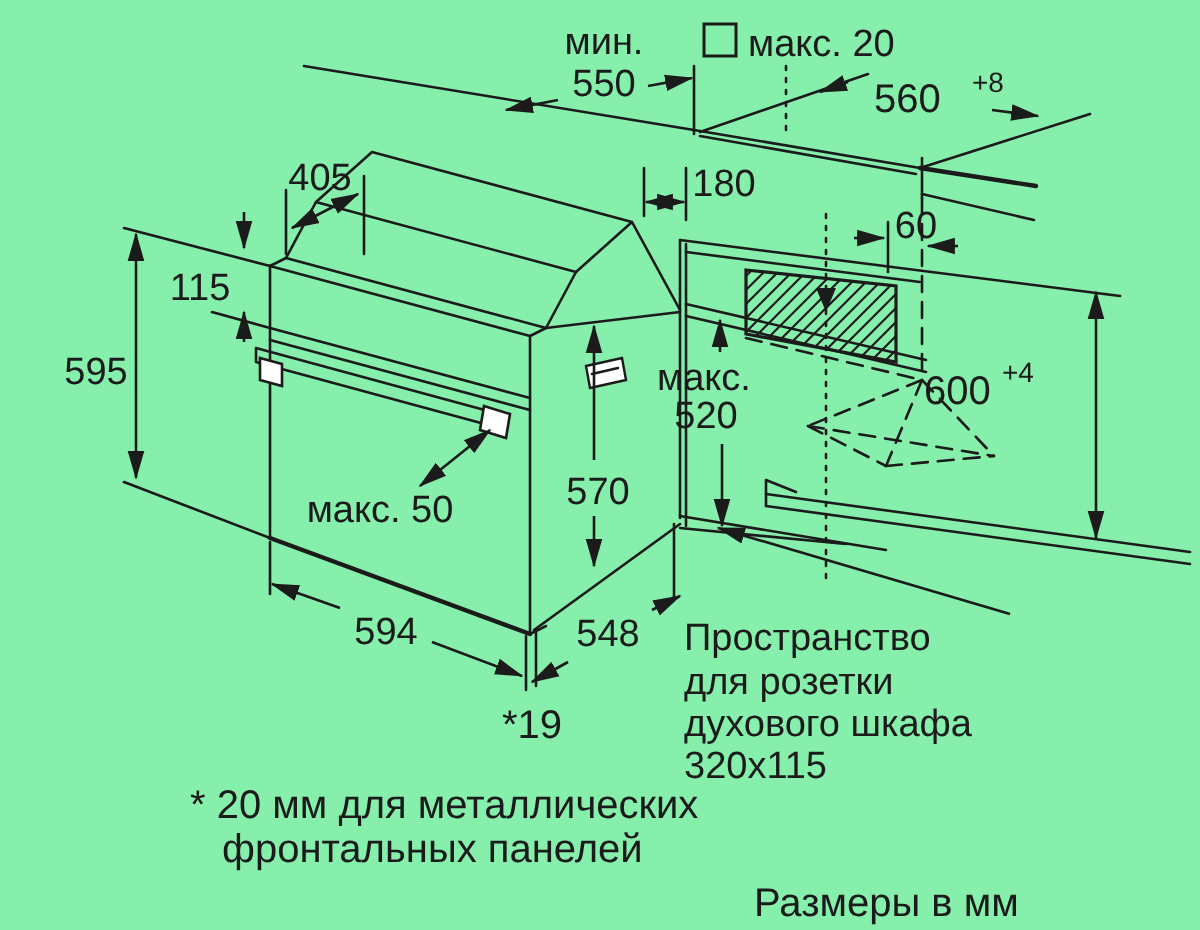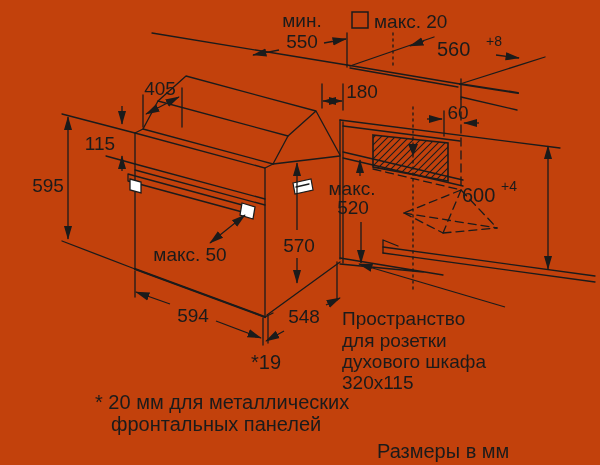--- a/index.html
+++ b/index.html
@@ -1,16 +1,16 @@
 <!DOCTYPE html>
 <html><head>
 <meta charset="utf-8">
 <style>
   html,body{margin:0;padding:0;background:#ffffff;}
-  .stage{position:relative;width:600px;height:465px;background:#c2410c;overflow:hidden;
+  .stage{position:relative;width:600px;height:465px;background:#86efac;overflow:hidden;
          font-family:"Liberation Sans", sans-serif;}
   svg{display:block}
   text{fill:#1b1b1b;font-family:"Liberation Sans", sans-serif;font-size:19px;}
   .sup{font-size:14px;}
   .big{font-size:20px;}
   .ln{stroke:#1b1b1b;stroke-width:1.3;fill:none;stroke-linecap:round;}
   .thick{stroke-width:2.2;}
   .dash{stroke-dasharray:8 5;}
   .dot{stroke-dasharray:2 4;}
   .dim{stroke:#1b1b1b;stroke-width:1.3;fill:none;}

